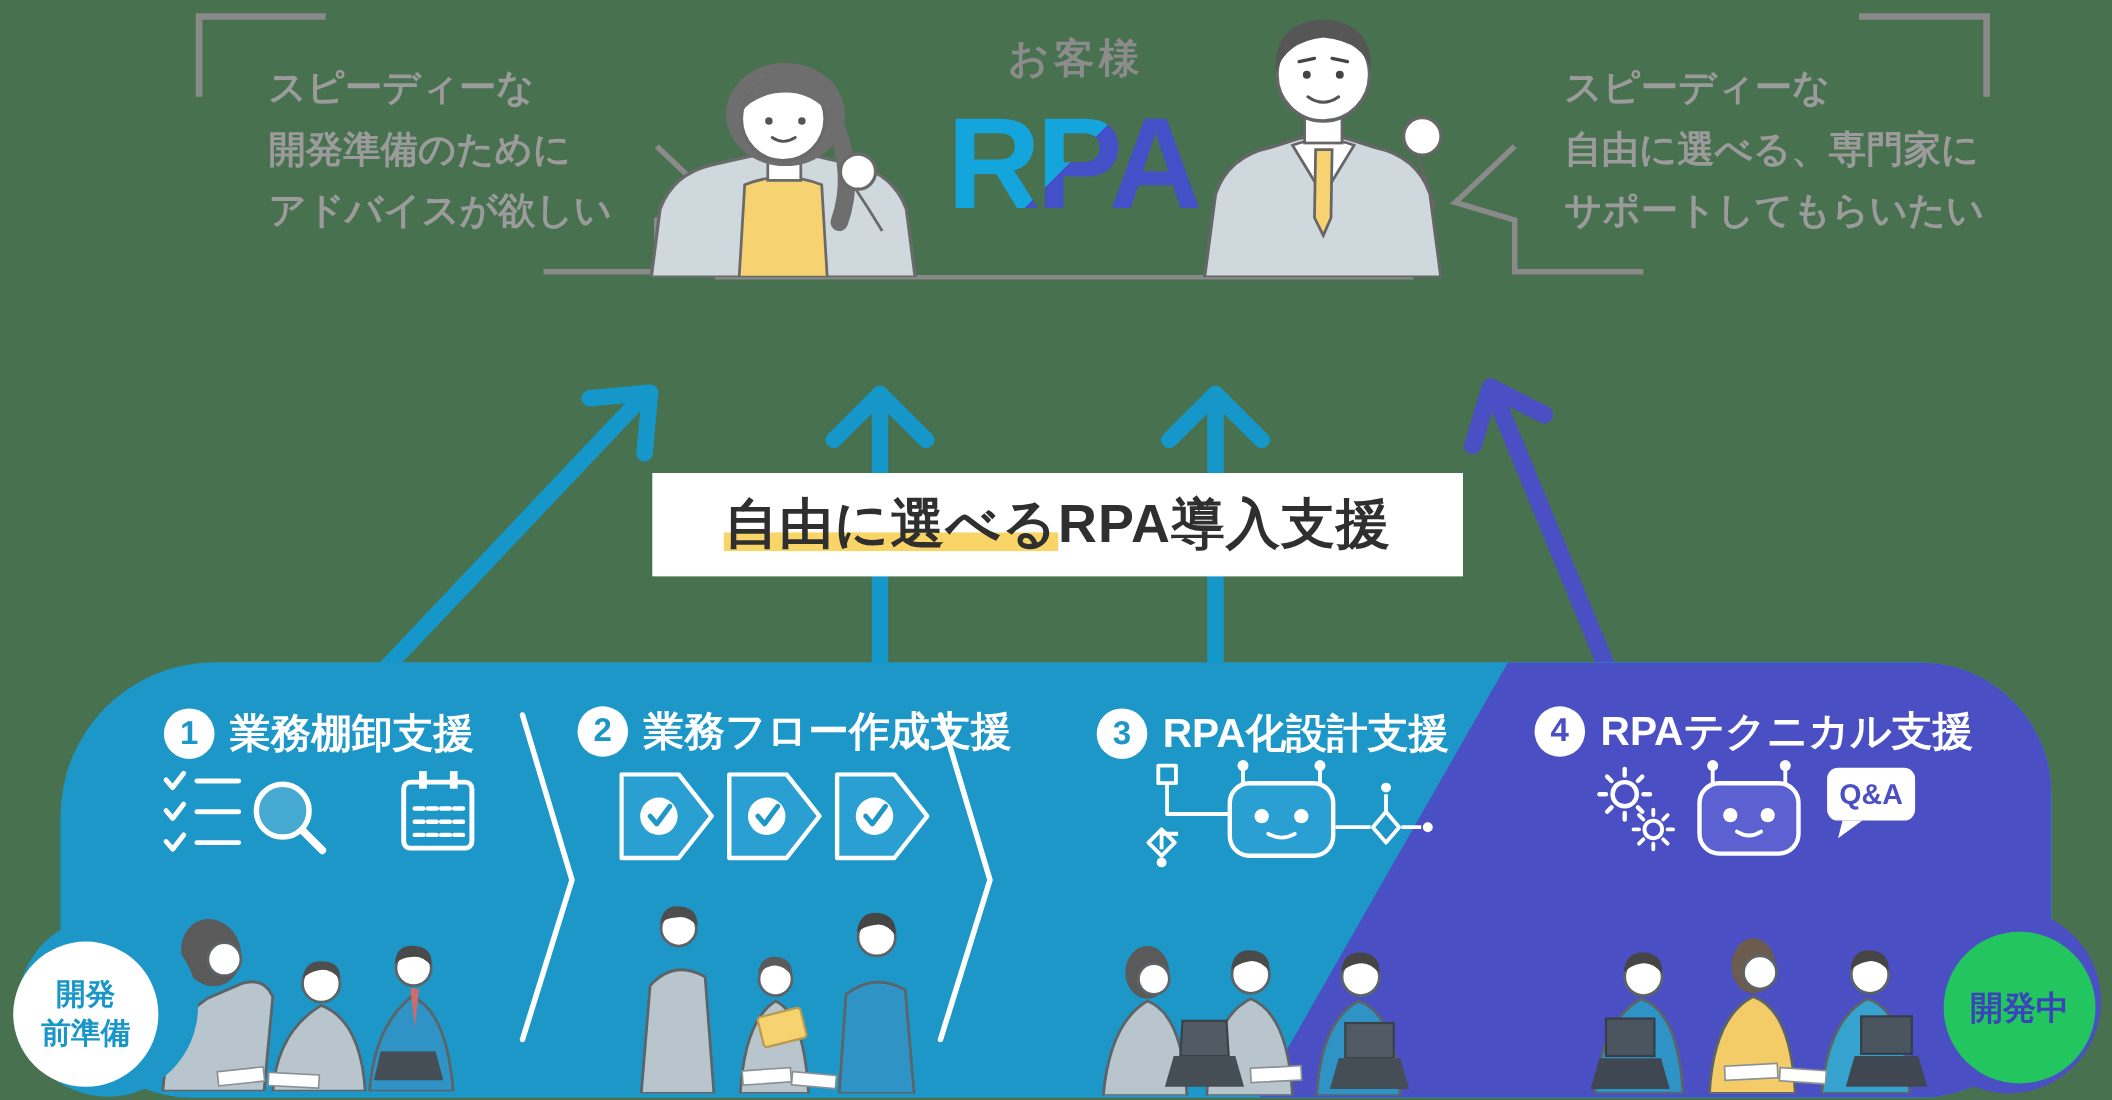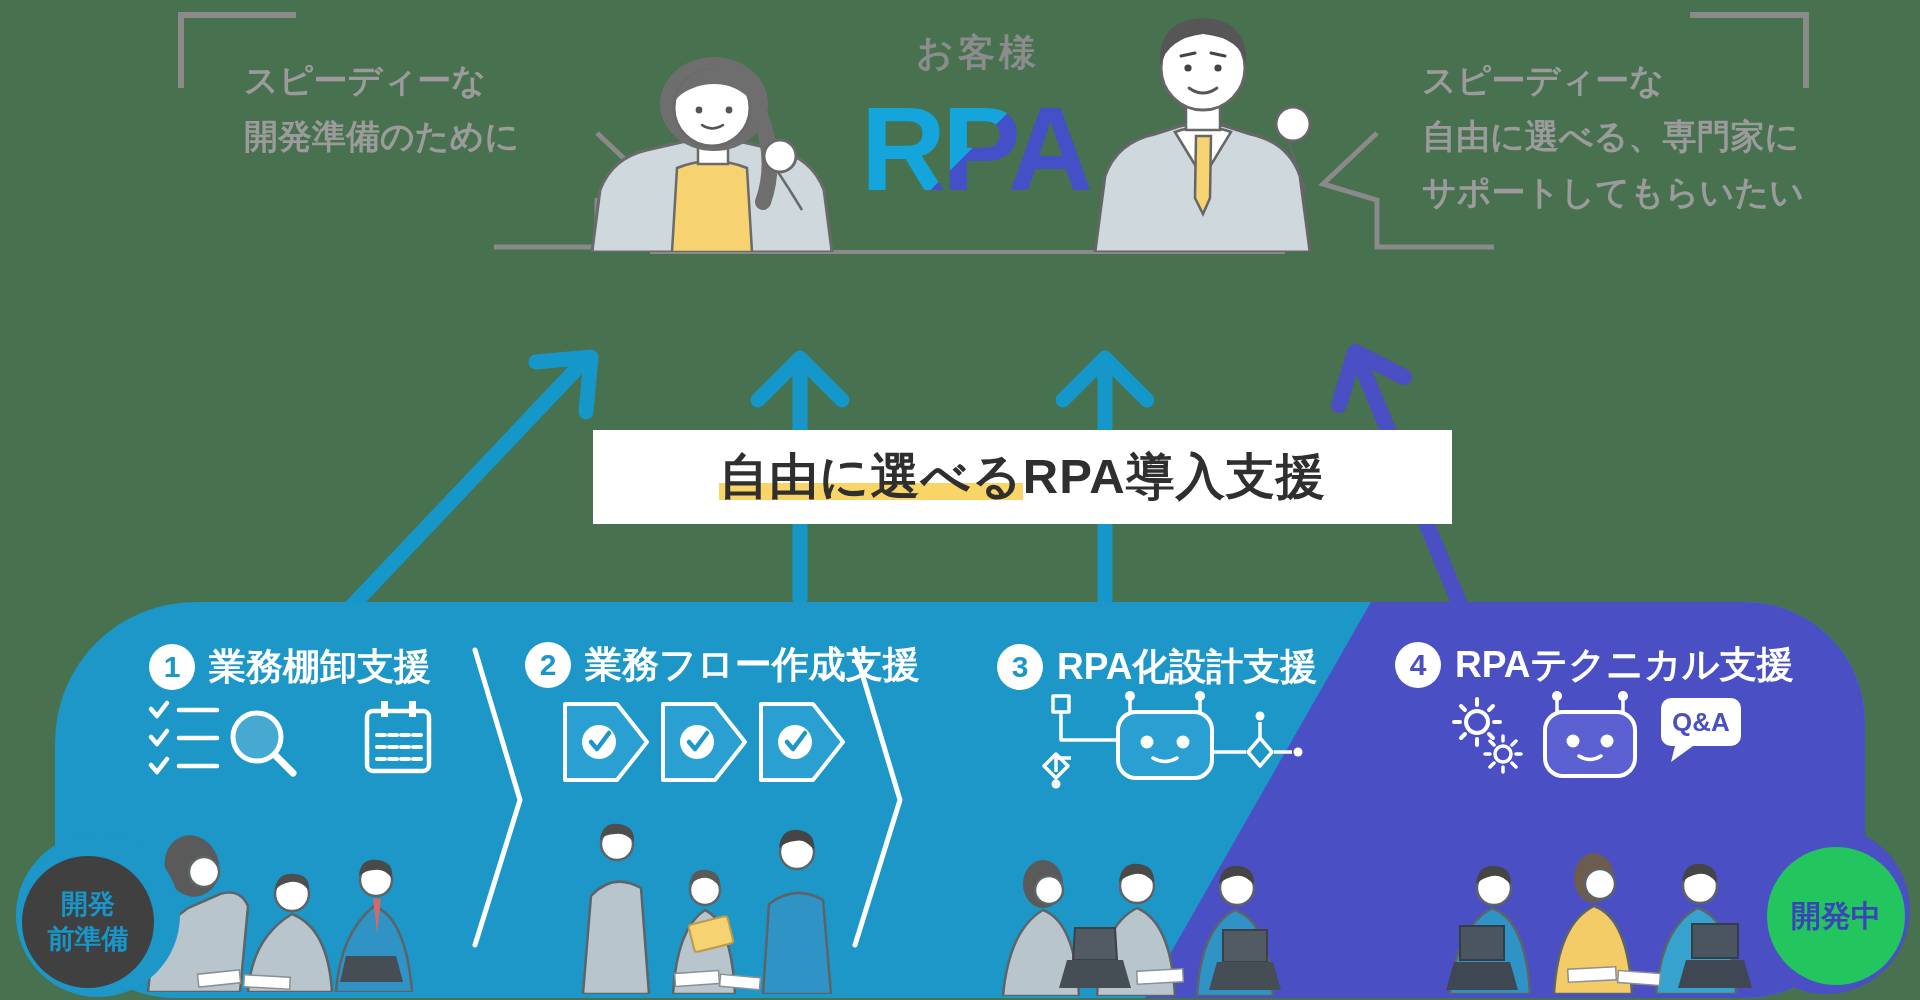--- a/index.html
+++ b/index.html
@@ -13,38 +13,38 @@
             background:linear-gradient(135deg,#14a5dc 0 49%,#4450c8 49% 100%);
             -webkit-background-clip:text;background-clip:text;color:transparent;line-height:1.05;}
   .donyu-word{left:875px;top:182px;width:200px;text-align:center;font-size:42px;font-weight:800;color:#8c8c8c;letter-spacing:8px;z-index:2;}
 
   
   .quote{font-size:34px;font-weight:700;color:#9b9b9b;line-height:1.65;z-index:2;}
   .quote-left{left:244px;top:52px;}
   .quote-right{left:1422px;top:52px;}
 
   
-  .banner{left:593px;top:430px;width:859px;height:94px;background:#ffffff;z-index:3;
+  .banner{left:593px;top:430px;width:737px;height:94px;background:#ffffff;z-index:3;
           display:flex;align-items:center;justify-content:center;}
   .banner-text{font-size:49px;font-weight:800;color:#2f2f2f;letter-spacing:1px;white-space:nowrap;}
   .banner-hl{background:linear-gradient(#f9d568,#f9d568) left bottom 3px / 100% 17px no-repeat;}
 
   
   .band{left:55px;top:602px;width:1810px;height:396px;background:#1d96c8;border-radius:140px 120px 120px 120px;overflow:hidden;z-index:4;}
   .band-purple{position:absolute;inset:0;background:#4a50c4;
                clip-path:polygon(1316px 0px,100% 0px,100% 100%,1090px 100%);}
   .sec-header{position:absolute;display:flex;align-items:center;gap:14px;}
   .num-circle{width:46px;height:46px;border-radius:50%;background:#fff;display:flex;align-items:center;justify-content:center;
               font-size:30px;font-weight:800;color:#1d96c8;}
   .num-purple{color:#4a50c4;}
   .sec-title{font-size:37px;font-weight:800;color:#ffffff;white-space:nowrap;}
 
   
   .badge-back-blue{left:16px;top:833px;width:164px;height:164px;border-radius:50%;background:#1d96c8;z-index:5;}
-  .badge-left{left:22px;top:856px;width:132px;height:132px;border-radius:50%;background:#404040;z-index:6;
+  .badge-left{left:12px;top:856px;width:132px;height:132px;border-radius:50%;background:#ffffff;z-index:6;
               display:flex;flex-direction:column;align-items:center;justify-content:center;
               font-size:27px;font-weight:800;color:#1896c9;line-height:1.3;}
   .badge-back-purple{left:1742px;top:826px;width:168px;height:168px;border-radius:50%;background:#4a50c4;z-index:5;}
   .badge-right{left:1767px;top:847px;width:138px;height:138px;border-radius:50%;background:#22c55e;z-index:6;
                display:flex;align-items:center;justify-content:center;font-size:30px;font-weight:700;color:#3b43bb;}
 
   svg{display:block;}
 </style>
 </head>
 <body>
@@ -109,20 +109,21 @@
     <circle cx="218" cy="118" r="17" fill="#ffffff" stroke="#666666" stroke-width="3"></circle>
     <path d="M214,136 Q222,160 230,184" fill="none" stroke="#666666" stroke-width="2.5"></path>
   </svg>
 
   <div class="abs customer-label">お客様</div>
   <div class="abs rpa-word">RPA</div>
 
   <div class="abs quote quote-left">
     <div>スピーディーな</div>
     <div>開発準備のために</div>
+    <div>アドバイスが欲しい</div>
   </div>
   <div class="abs quote quote-right">
     <div>スピーディーな</div>
     <div>自由に選べる、専門家に</div>
     <div>サポートしてもらいたい</div>
   </div>
 
   <div class="abs banner">
     <div class="banner-text"><span class="banner-hl">自由に選べる</span><span>RPA導入支援</span></div>
   </div>

